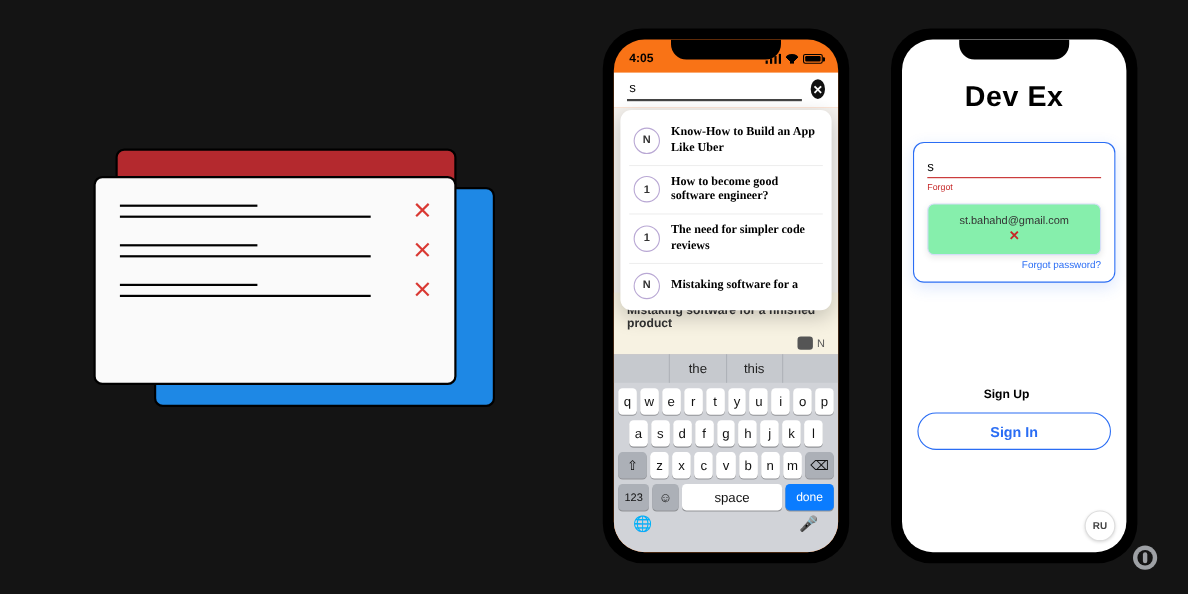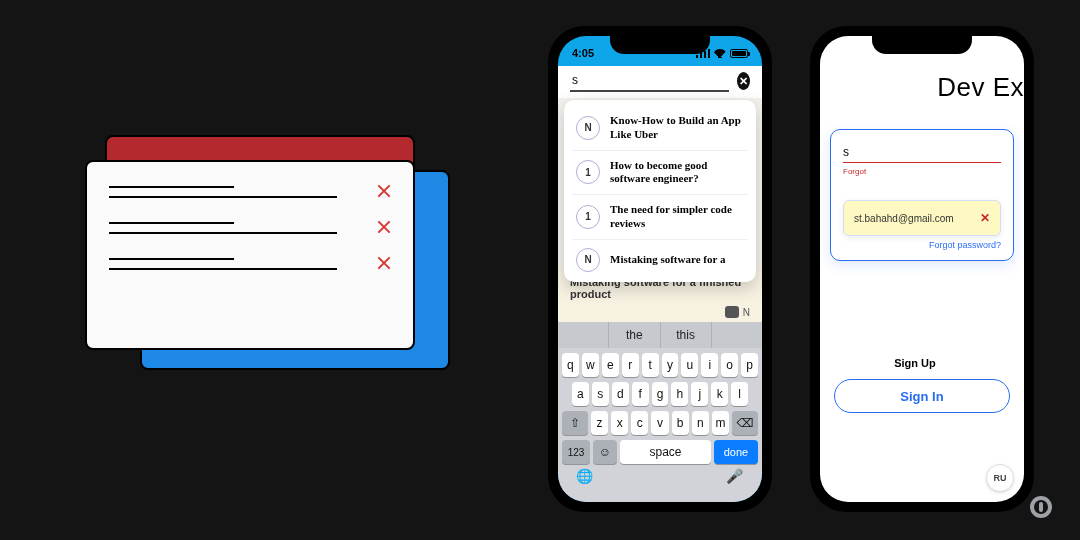--- a/index.html
+++ b/index.html
@@ -22,21 +22,21 @@
   .close-x { width: 14px; height: 14px; position: relative; }
   .close-x::before, .close-x::after { content:""; position:absolute; left:6px; top:-1px; width:2px; height:16px; background:#d93832; }
   .close-x::before { transform: rotate(45deg); }
   .close-x::after  { transform: rotate(-45deg); }
 
   
   .phone {
     position: absolute; width: 224px; height: 486px;
     background: #000; border-radius: 36px; padding: 10px;
   }
-  .screen { width: 100%; height: 100%; background: #0ea5e9; border-radius: 28px; overflow: hidden; position: relative; }
+  .screen { width: 100%; height: 100%; background: #f97316; border-radius: 28px; overflow: hidden; position: relative; }
   .notch { position: absolute; top: 0; left: 50%; transform: translateX(-50%); width: 100px; height: 18px; background: #000; border-bottom-left-radius: 14px; border-bottom-right-radius: 14px; z-index: 50; }
   .statusbar { display: flex; justify-content: space-between; align-items: center; height: 30px; padding: 4px 14px 0; font-size: 11px; font-weight: 600; color: #000; }
   .status-icons { display: flex; gap: 4px; align-items: center; }
   .sig-icon, .wifi-icon, .batt-icon { display:inline-block; }
   .sig-icon { width: 14px; height: 9px; background:
     linear-gradient(#000,#000) 0 6px/2px 3px no-repeat,
     linear-gradient(#000,#000) 4px 4px/2px 5px no-repeat,
     linear-gradient(#000,#000) 8px 2px/2px 7px no-repeat,
     linear-gradient(#000,#000) 12px 0/2px 9px no-repeat; }
   .wifi-icon { width:12px; height:9px; border-radius:50% 50% 0 0; background: radial-gradient(circle at 50% 100%, #000 2px, transparent 2px), conic-gradient(from -45deg at 50% 100%, #000 0 90deg, transparent 0); }
@@ -73,25 +73,25 @@
   .kb-row.r4 .key.k123 { flex:0 0 28px; font-size:10px; }
   .kb-row.r4 .key.kemoji { flex:0 0 24px; }
   .kb-row.r4 .key.kspace { flex:1; }
   .kb-row.r4 .key.kdone { flex:0 0 44px; background:#0a7cff; color:#fff; font-size:11px; }
   .kb-bottom { display:flex; justify-content:space-between; padding:4px 18px 6px; }
   .kb-bottom span { font-size:14px; color:#111; }
 
   
   #phone2 { left: 810px; top: 26px; }
   #phone2 .screen { background:#fff; }
-  .devex-title { text-align:right; font-size:26px; font-weight:400; margin-top:36px; letter-spacing:.5px; }
+  .devex-title { text-align:center; font-size:26px; font-weight:700; margin-top:36px; letter-spacing:.5px; }
   .devex-card { margin:26px 10px 0; border:1.5px solid #2a6df4; border-radius:10px; padding:12px 12px 10px; box-shadow:0 4px 14px rgba(42,109,244,.15); position:relative; }
   .devex-field { border:none; border-bottom:1.5px solid #c62828; width:100%; font-size:12px; padding:2px 0 3px; background:transparent; }
   .devex-err { color:#c62828; font-size:8px; margin-top:4px; }
-  .devex-suggest { margin-top:24px; border:1px solid #d5def7; background:#fef9c3; border-radius:6px; padding:10px 10px; display:flex; align-items:center; justify-content:space-between; font-size:10px; color:#333; box-shadow:0 2px 6px rgba(0,0,0,.08);}
+  .devex-suggest { margin-top:10px; border:1px solid #d5def7; background:#86efac; border-radius:6px; padding:10px 10px; display:flex; align-items:center; justify-content:space-between; font-size:10px; color:#333; box-shadow:0 2px 6px rgba(0,0,0,.08);flex-direction:column;}
   .devex-suggest .sx { color:#c62828; font-weight:700; font-size:12px; }
   .devex-forgot { text-align:right; font-size:9px; color:#2a6df4; margin-top:4px; }
   .devex-signup { text-align:center; font-size:11px; font-weight:700; margin:96px 14px 0 0; }
   .devex-signin { margin:10px 14px 0; border:1.5px solid #2a6df4; color:#2a6df4; background:#fff; border-radius:22px; height:34px; display:flex; align-items:center; justify-content:center; font-size:13px; font-weight:700; }
   .lang-ru { position:absolute; right:10px; bottom:10px; width:28px; height:28px; border-radius:50%; background:#fff; border:1px solid #ddd; display:flex; align-items:center; justify-content:center; font-size:9px; font-weight:700; color:#444; box-shadow:0 1px 3px rgba(0,0,0,.15); }
 
   
   .wm { position:absolute; right:28px; bottom:22px; display:flex; align-items:center; gap:8px; color:#9ea1a5; font-size:17px; letter-spacing:.5px; }
   .wm .wlogo { width:22px; height:22px; border-radius:50%; background:#9ea1a5; position:relative; }
   .wm .wlogo::before { content:""; position:absolute; inset:4px; border-radius:50%; background:#141414; }

